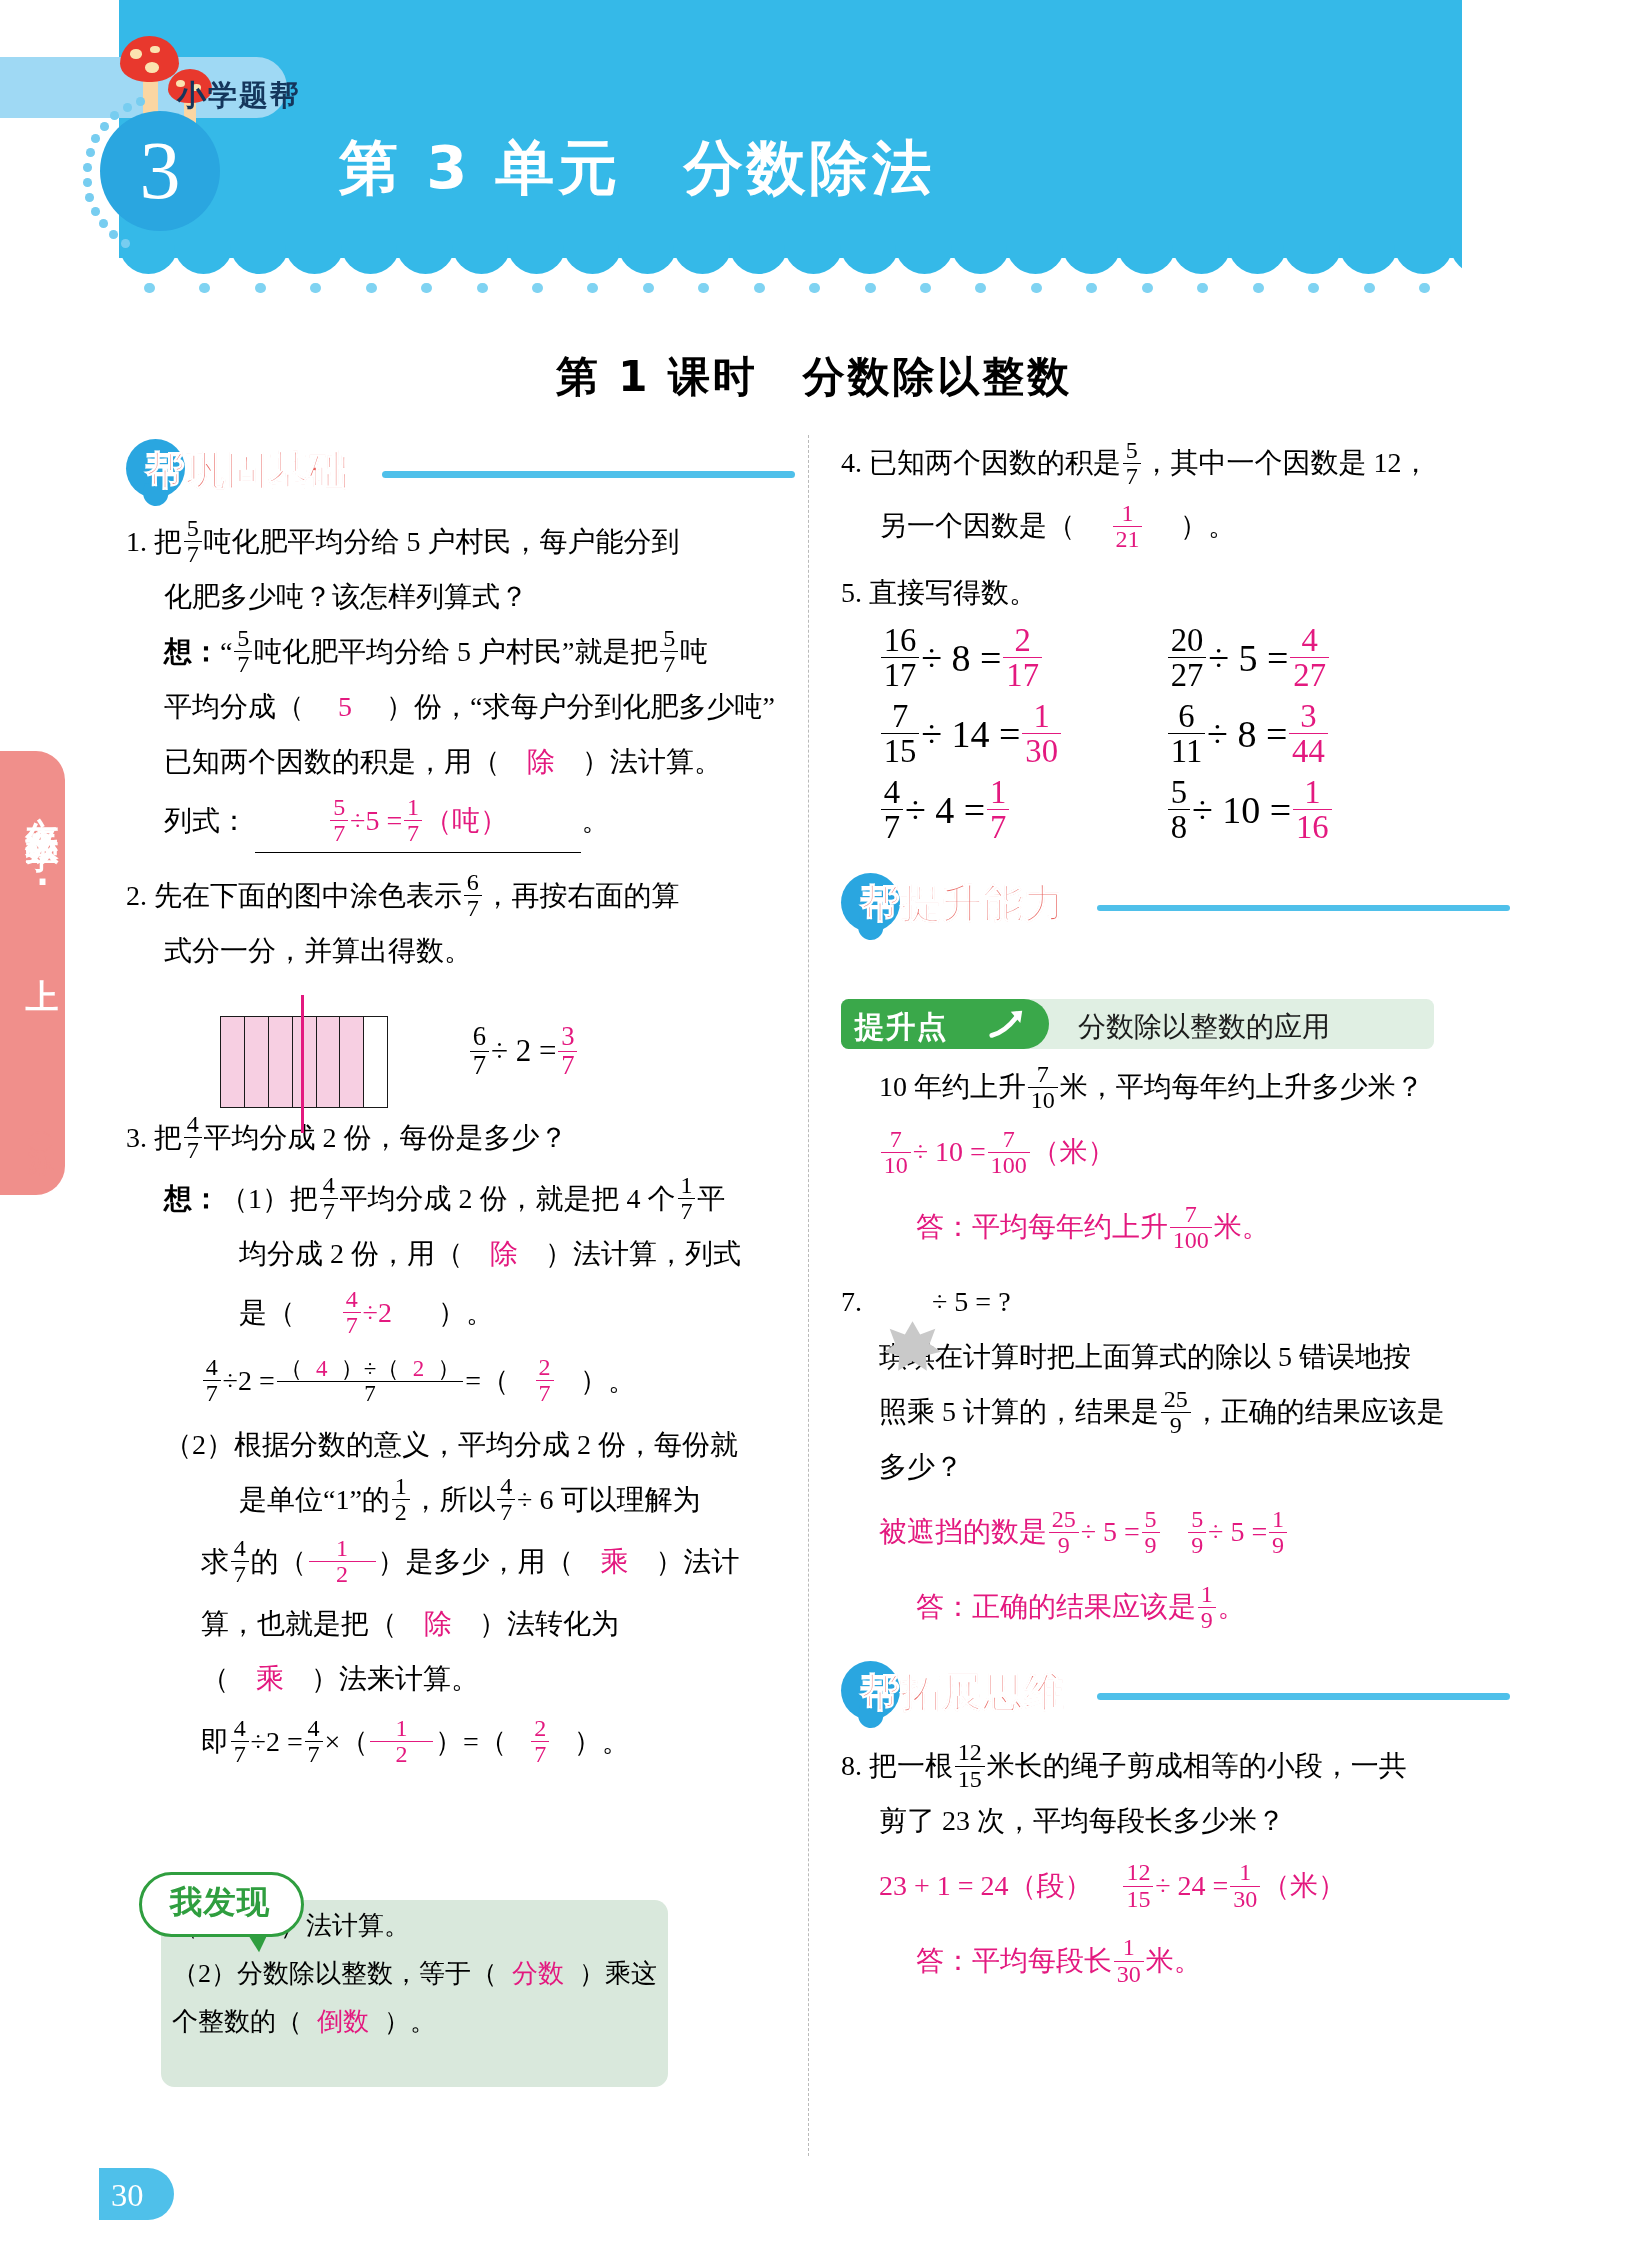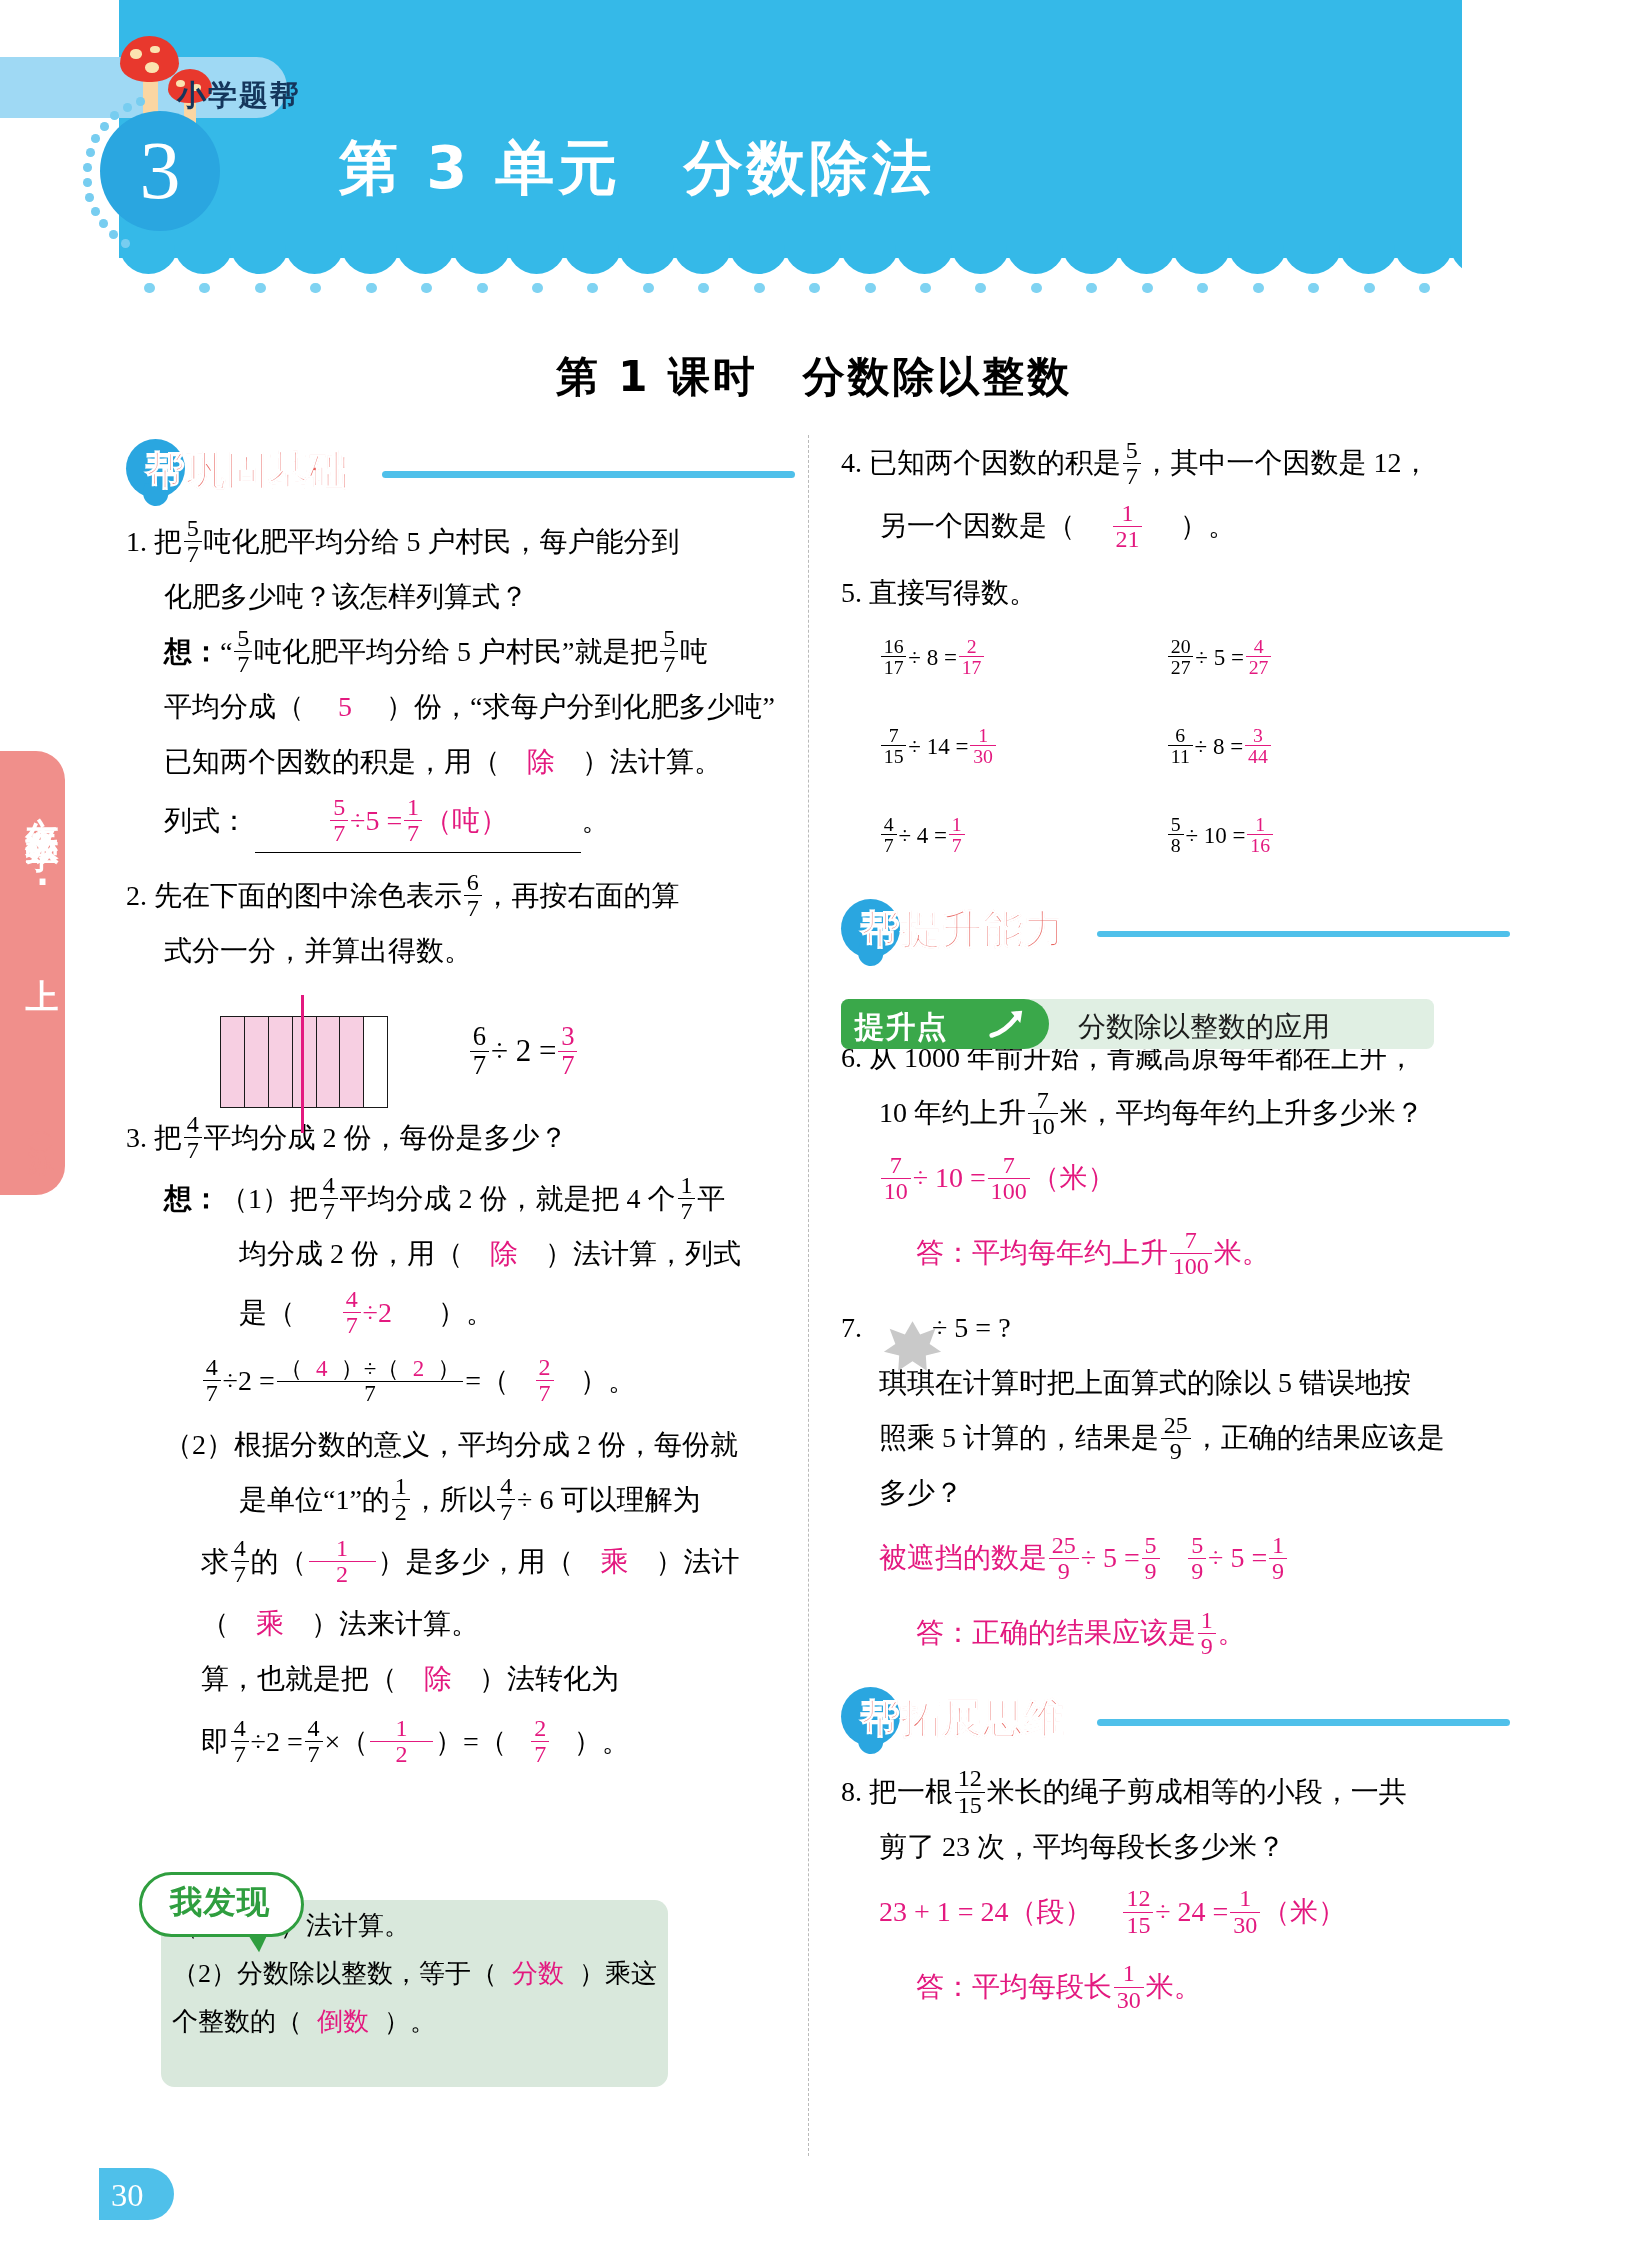--- a/index.html
+++ b/index.html
@@ -295,24 +295,24 @@
       <span class="frac"><span class="n">4</span><span class="d">7</span></span><span>÷2 =</span><span class="frac" style="font-size:0.82em;"><span class="n"><span>（</span><span class="ans" style="padding:0 13.4px;">4</span><span>）÷（</span><span class="ans" style="padding:0 13.4px;">2</span><span>）</span></span><span class="d">7</span></span><span>=（</span><span class="blank ans" style="min-width:71px;"><span class="frac"><span class="n">2</span><span class="d">7</span></span></span><span>）。</span>
     </div>
     <div class="ind1">（2）根据分数的意义，平均分成 2 份，每份就</div>
     <div class="ind3">
       <span>是单位“1”的</span><span class="frac"><span class="n">1</span><span class="d">2</span></span><span>，所以</span><span class="frac"><span class="n">4</span><span class="d">7</span></span><span>÷ 6 可以理解为</span>
     </div>
     <div class="ind2" style="line-height:69px;">
       <span>求</span><span class="frac"><span class="n">4</span><span class="d">7</span></span><span>的（</span><span class="frac ans" style="min-width:67px;"><span class="n">1</span><span class="d">2</span></span><span>）是多少，用（</span><span class="blank ans">乘</span><span>）法计</span>
     </div>
     <div class="ind2">
+      <span>算，也就是把（</span><span class="blank ans">除</span><span>）法转化为</span>
+    </div>
+    <div class="ind2">
       <span>（</span><span class="blank ans">乘</span><span>）法来计算。</span>
-    </div>
-    <div class="ind2">
-      <span>算，也就是把（</span><span class="blank ans">除</span><span>）法转化为</span>
     </div>
     <div class="ind2" style="line-height:71px;">
       <span>即</span><span class="frac"><span class="n">4</span><span class="d">7</span></span><span>÷2 =</span><span class="frac"><span class="n">4</span><span class="d">7</span></span><span>×（</span><span class="frac ans" style="min-width:63px;"><span class="n">1</span><span class="d">2</span></span><span>）=（</span><span class="blank ans" style="min-width:67px;"><span class="frac"><span class="n">2</span><span class="d">7</span></span></span><span>）。</span>
     </div>
   </div>
 </div>
 
 <div id="fig2">
   <div class="cell shaded" style="left:0px;"></div>
   <div class="cell shaded" style="left:24px;"></div>
@@ -353,21 +353,21 @@
     <div class="ind1" style="line-height:71px;">
       <span>另一个因数是（</span><span class="blank ans" style="min-width:105px;"><span class="frac"><span class="n">1</span><span class="d">21</span></span></span><span>）。</span>
     </div>
   </div>
 
   <div class="prob" style="margin-top:3.8px;">
     <div>
       <span>5.</span>
       <span>直接写得数。</span>
     </div>
-    <div style="padding-left:38px;display:grid;grid-template-columns:287px 287px;row-gap:13px;line-height:76px;font-size:23px;">
+    <div style="padding-left:38px;display:grid;grid-template-columns:287px 287px;row-gap:0;line-height:76px;font-size:38px;">
       <div><span class="frac"><span class="n">16</span><span class="d">17</span></span><span>÷ 8 =</span><span class="frac ans"><span class="n">2</span><span class="d">17</span></span></div>
       <div><span class="frac"><span class="n">20</span><span class="d">27</span></span><span>÷ 5 =</span><span class="frac ans"><span class="n">4</span><span class="d">27</span></span></div>
       <div><span class="frac"><span class="n">7</span><span class="d">15</span></span><span>÷ 14 =</span><span class="frac ans"><span class="n">1</span><span class="d">30</span></span></div>
       <div><span class="frac"><span class="n">6</span><span class="d">11</span></span><span>÷ 8 =</span><span class="frac ans"><span class="n">3</span><span class="d">44</span></span></div>
       <div><span class="frac"><span class="n">4</span><span class="d">7</span></span><span>÷ 4 =</span><span class="frac ans"><span class="n">1</span><span class="d">7</span></span></div>
       <div><span class="frac"><span class="n">5</span><span class="d">8</span></span><span>÷ 10 =</span><span class="frac ans"><span class="n">1</span><span class="d">16</span></span></div>
     </div>
   </div>
 
   <div class="sec-head" style="margin-top:21px;">

